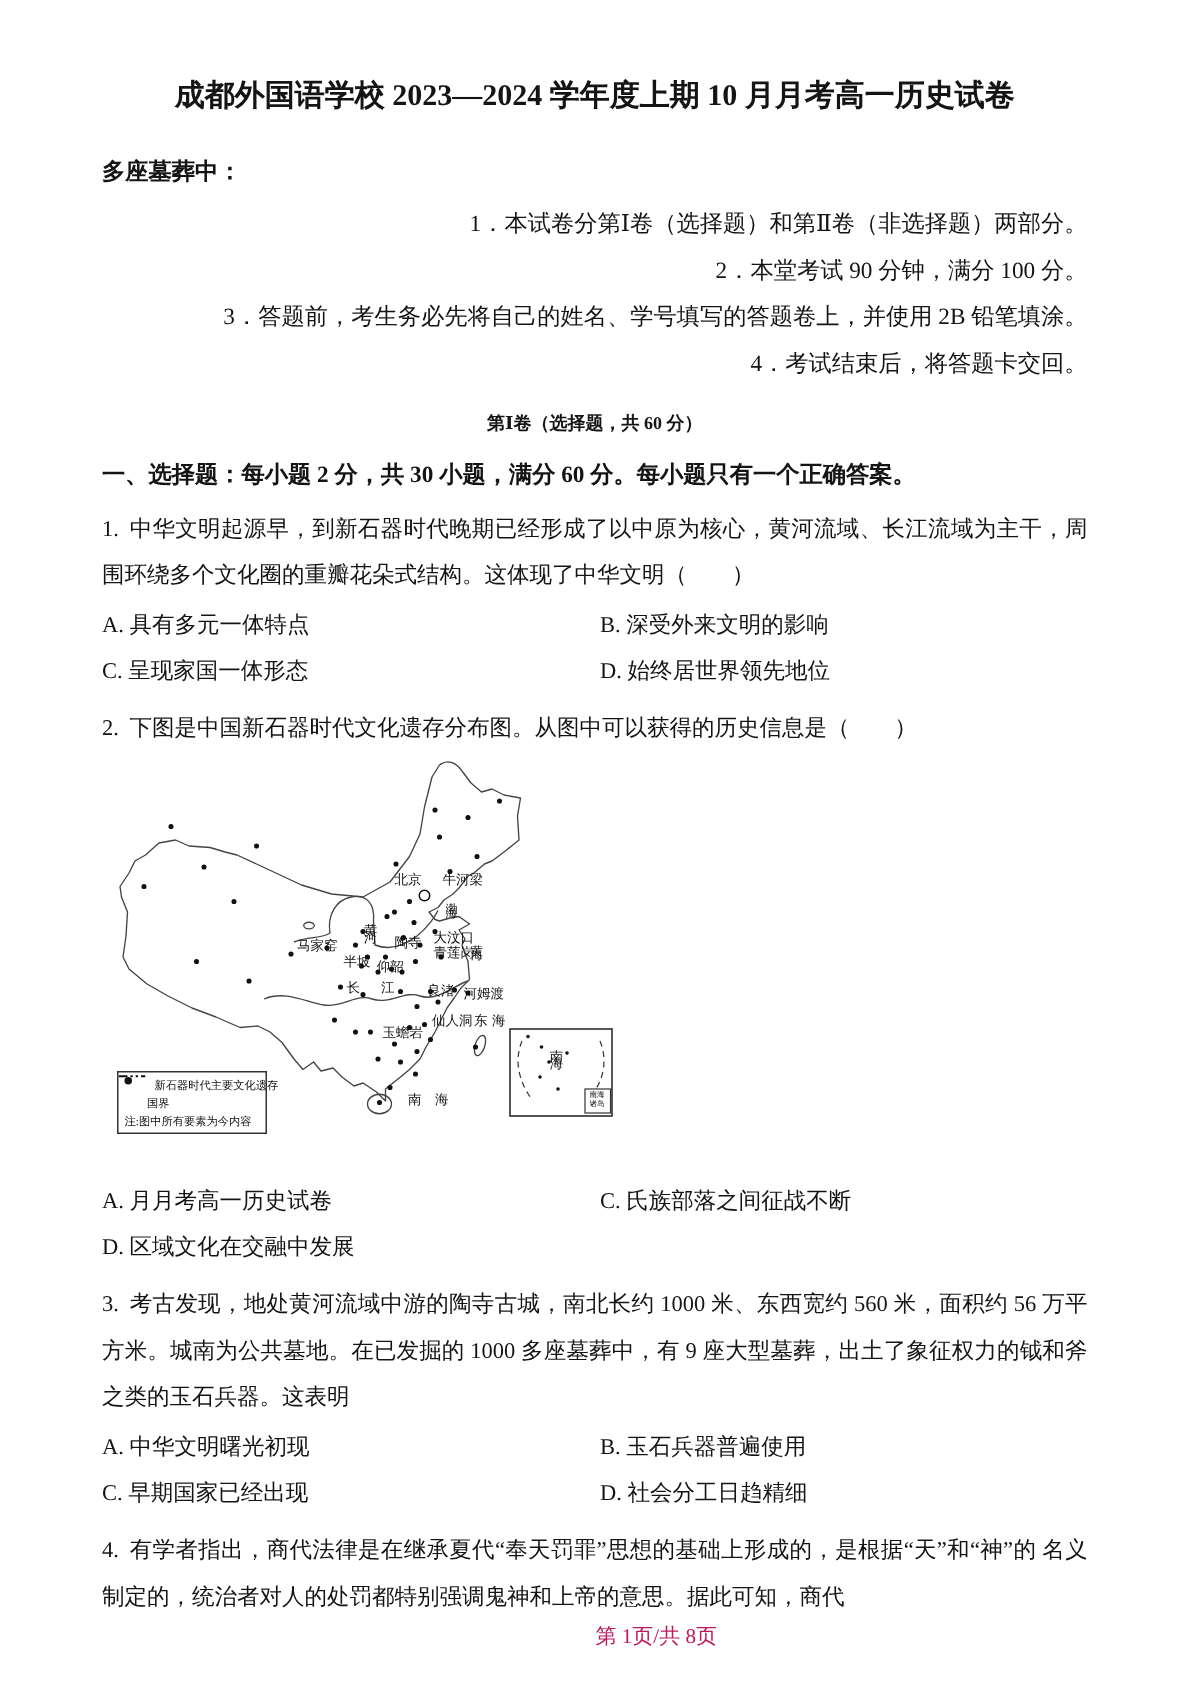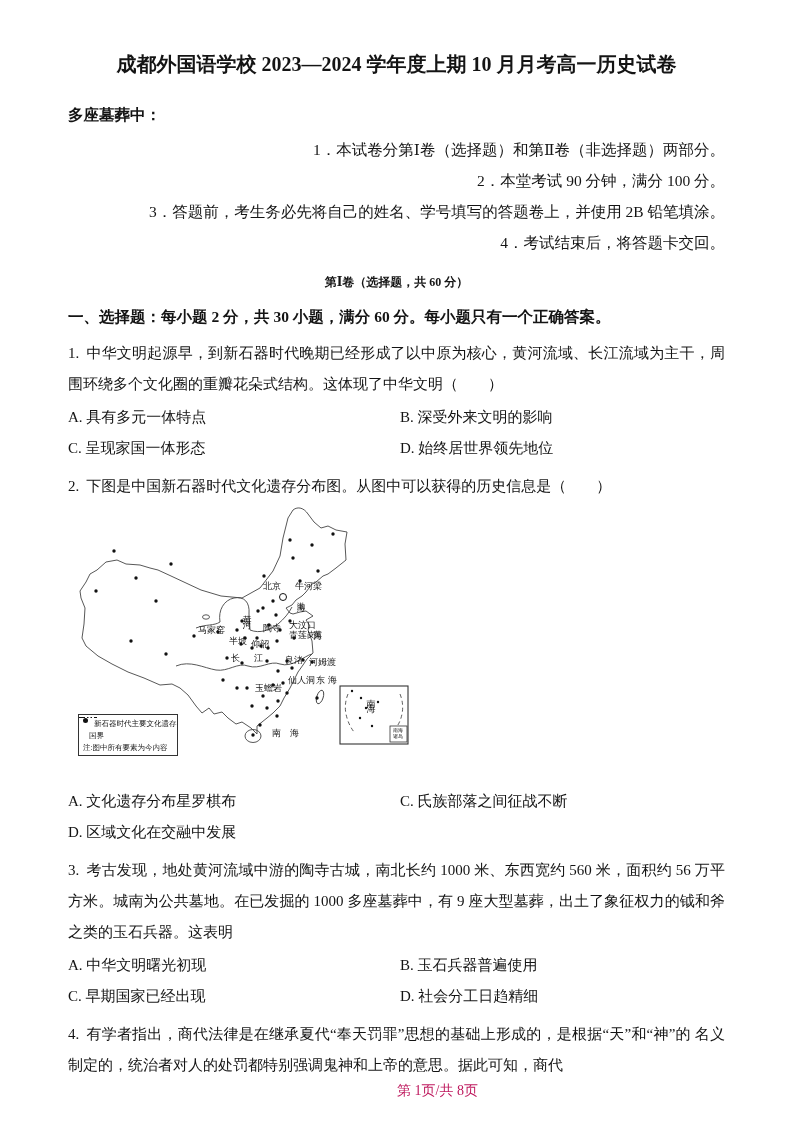--- a/index.html
+++ b/index.html
@@ -41,21 +41,21 @@
   .sp-nh{letter-spacing:9px;}
   .inset-islands-label{
     position:absolute;font-size:5px;line-height:6px;width:12px;
     white-space:normal;text-align:center;color:#111;
   }
   .legend{
     position:absolute;left:2px;top:208px;width:100px;height:42px;
     border:1px solid #333;background:#fff;box-sizing:border-box;
     padding:3px 3px 2px 4px;font-size:7.5px;line-height:12px;color:#111;
   }
-  .legend-row{display:flex;align-items:flex-start;gap:6px;white-space:nowrap;}
+  .legend-row{display:flex;align-items:flex-start;gap:15px;white-space:nowrap;}
   .dot-sym{width:5px;height:5px;border-radius:50%;background:#111;flex:0 0 auto;}
   .line-sym{flex:0 0 auto;display:inline-block;}
 </style>
 </head>
 <body>
 
 <div class="page">
 
   <h1 class="title">成都外国语学校 2023—2024 学年度上期 10 月月考高一历史试卷</h1>
 
@@ -209,21 +209,21 @@
           </span>
         <span>国界</span>
       </div>
       <div class="legend-row">
         <span>注:图中所有要素为今内容</span>
       </div>
     </div>
   </div>
 
   <div class="opts">
-    <span>A. 文化遗存分布星罗棋布</span>
+    <span>A. 月月考高一历史试卷</span>
     <span>C. 氏族部落之间征战不断</span>
     <span>D. 区域文化在交融中发展</span>
   </div>
 
   <p class="q"><span class="qnum">3.</span><span>考古发现，地处黄河流域中游的陶寺古城，南北长约 1000 米、东西宽约 560 米，面积约 56 万平方米。城南为公共墓地。在已发掘的 1000 多座墓葬中，有 9 座大型墓葬，出土了象征权力的钺和斧之类的玉石兵器。这表明</span></p>
   <div class="opts">
     <span>A. 中华文明曙光初现</span>
     <span>B. 玉石兵器普遍使用</span>
     <span>C. 早期国家已经出现</span>
     <span>D. 社会分工日趋精细</span>

